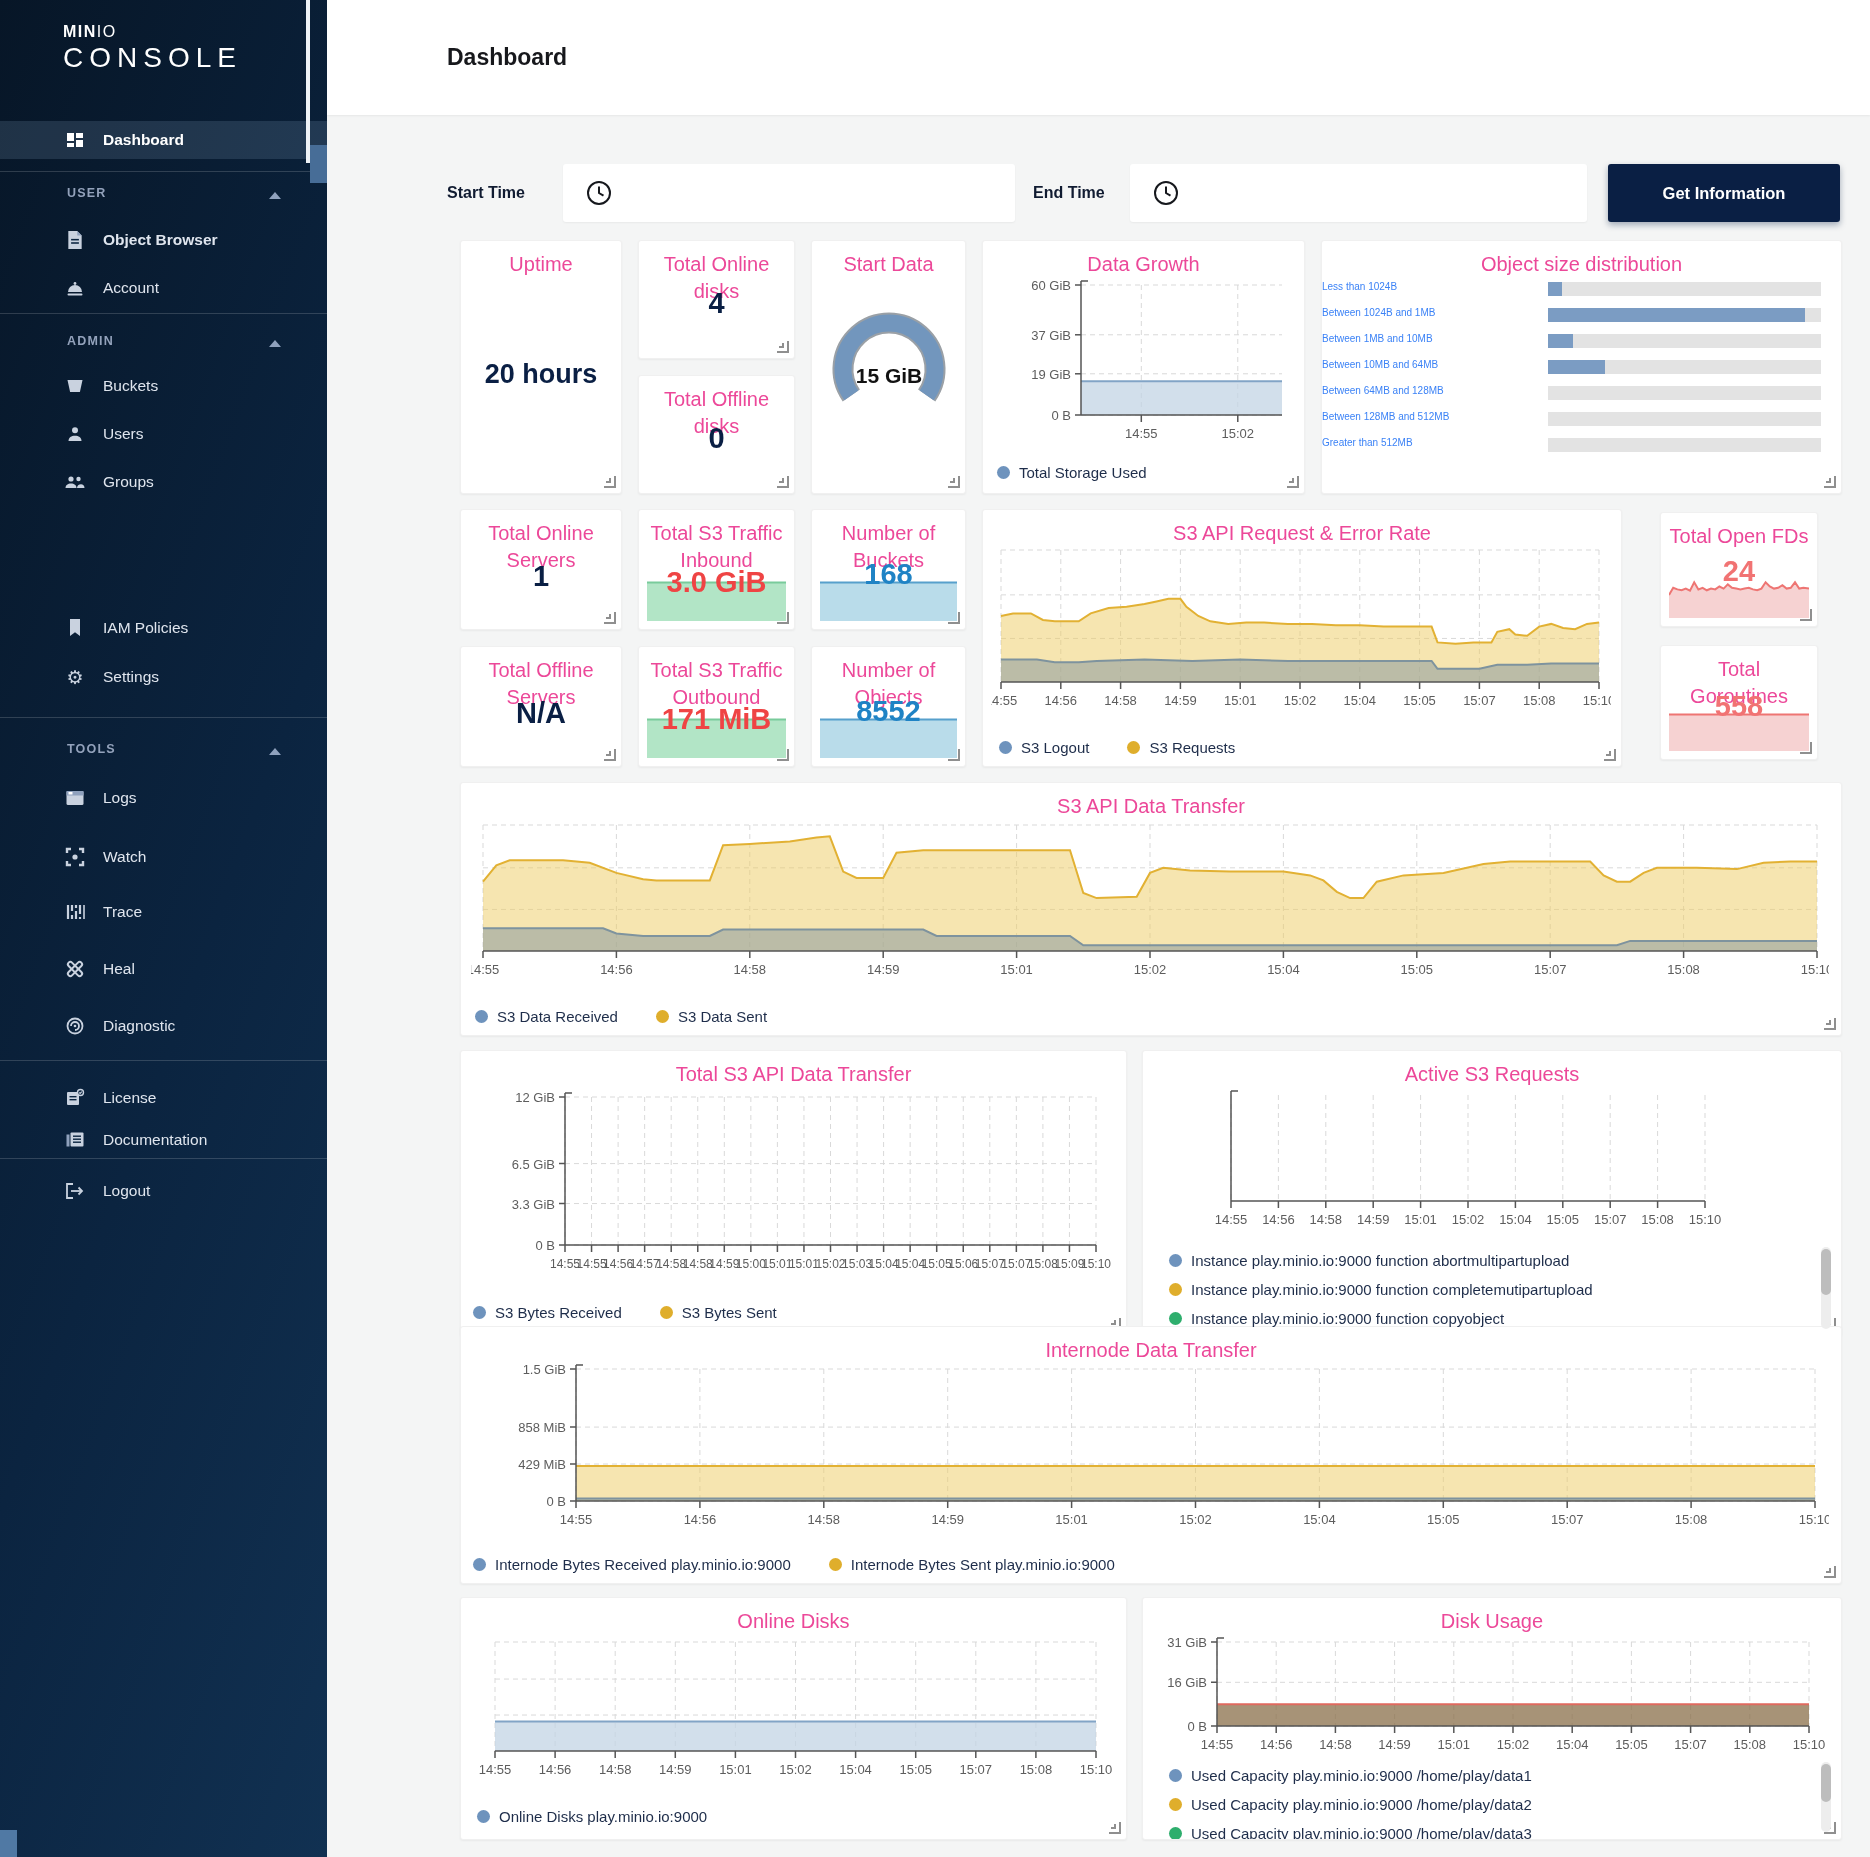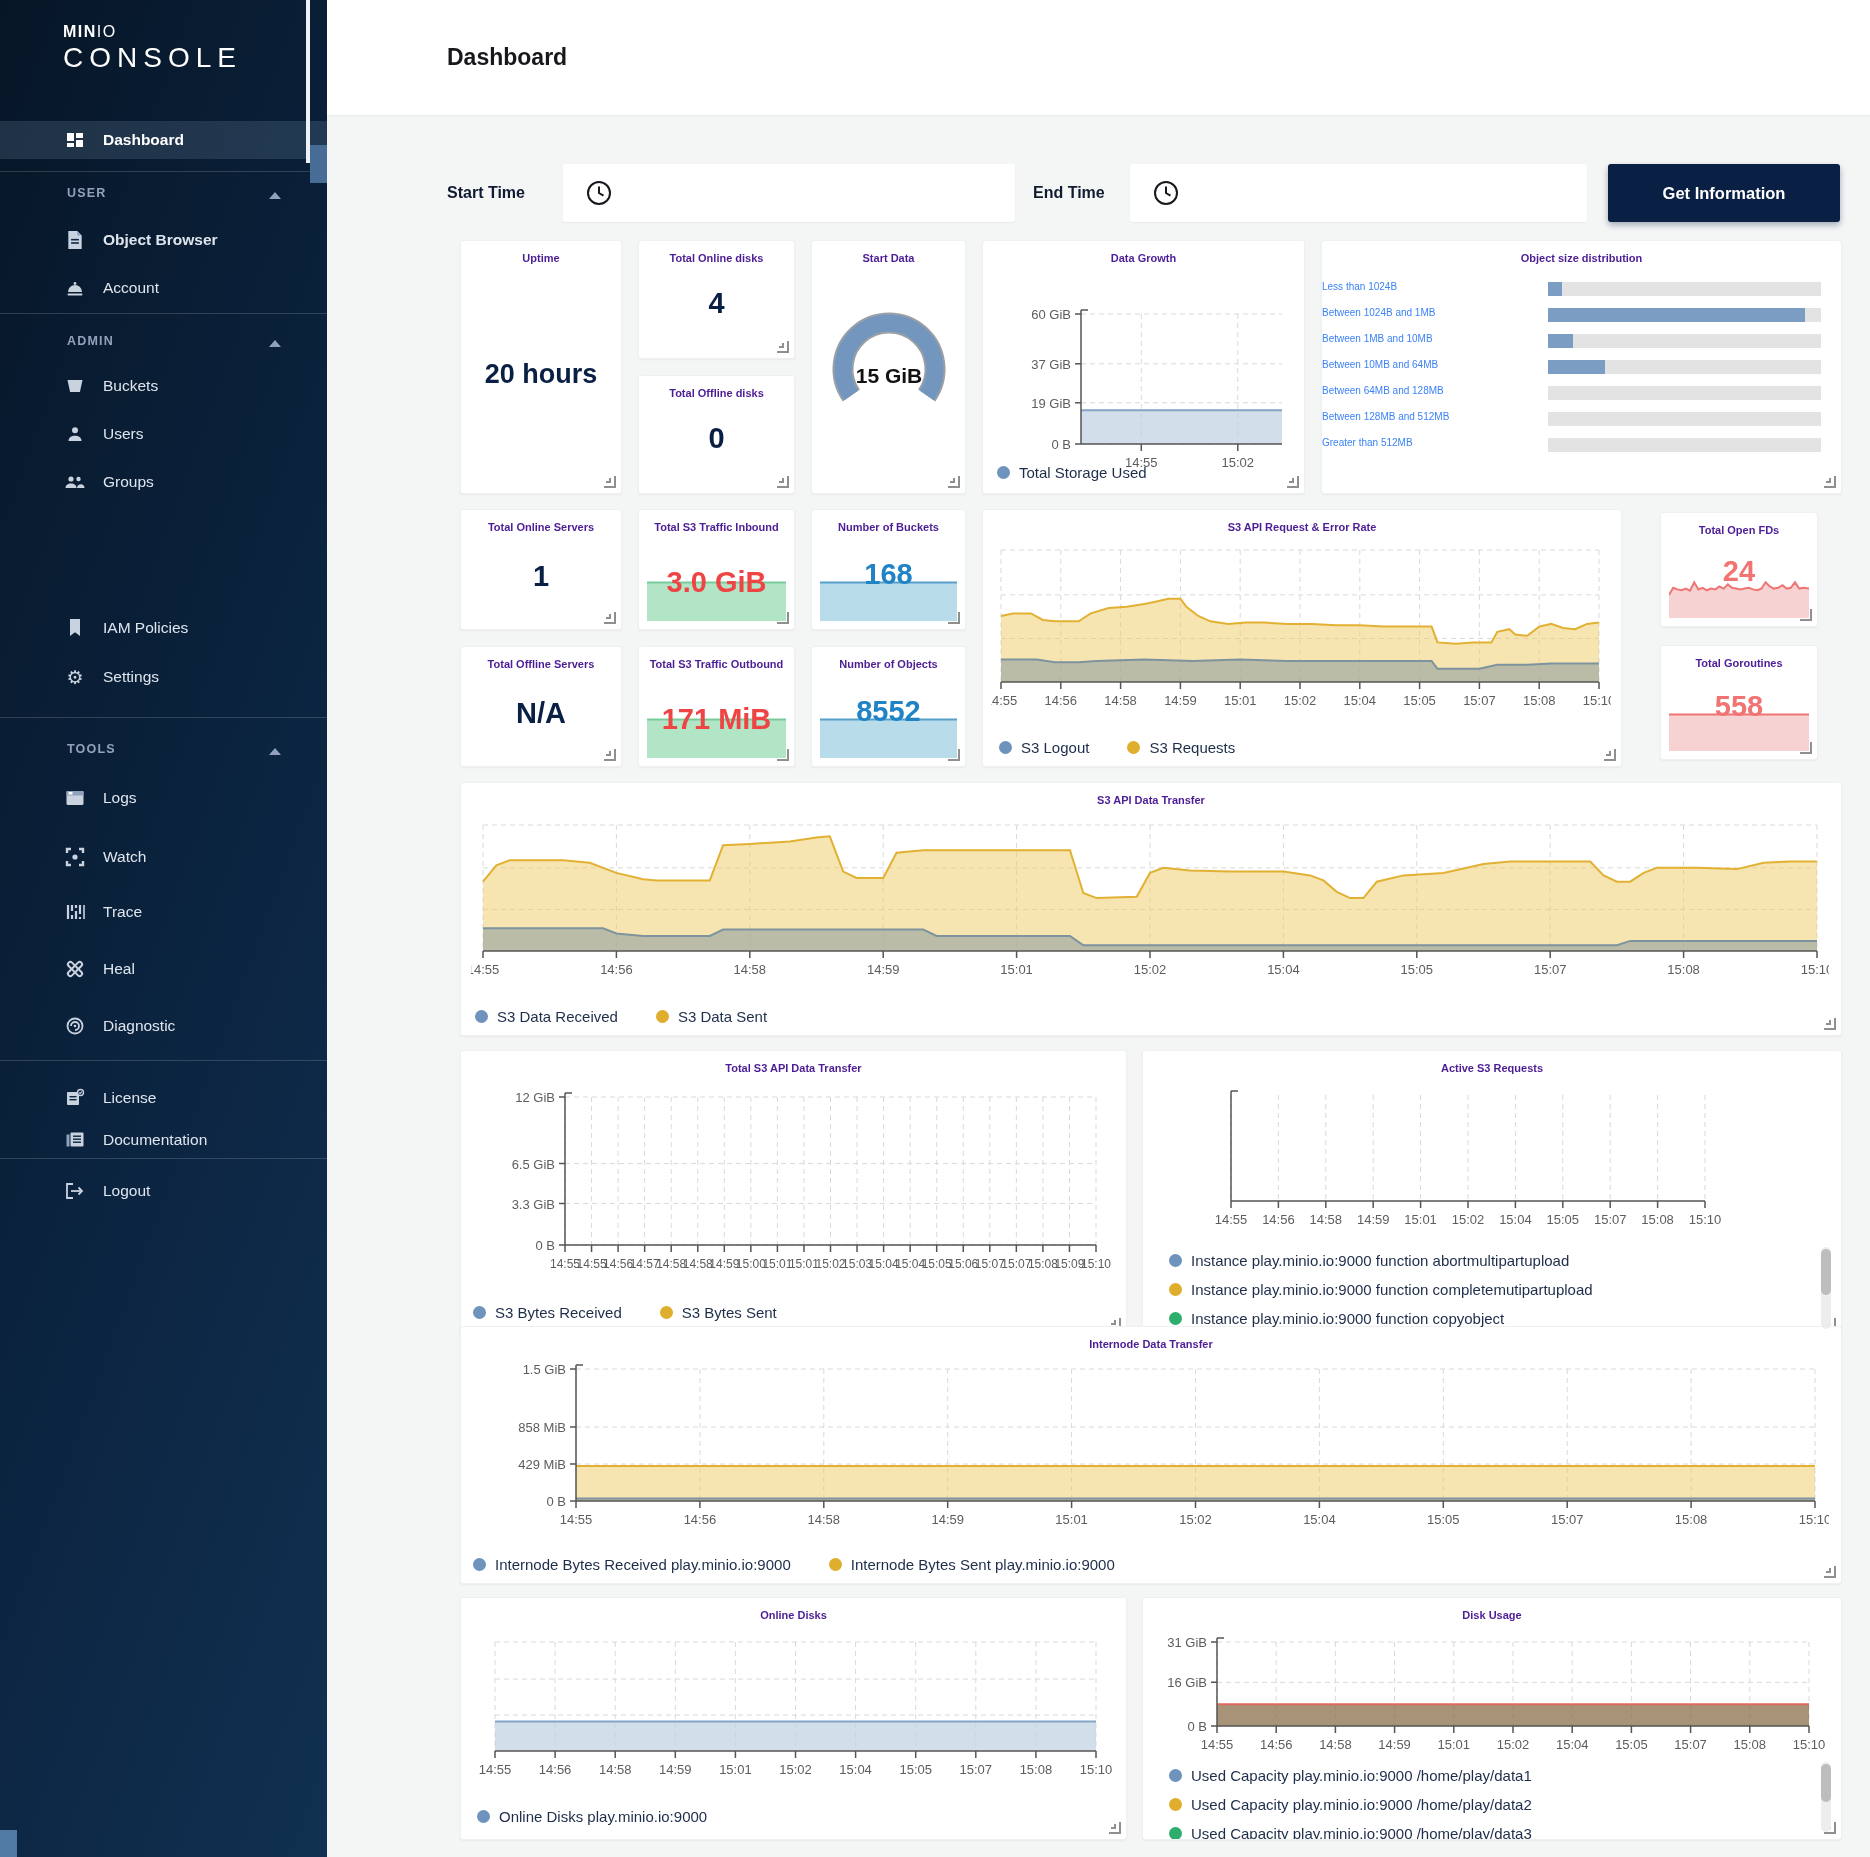--- a/index.html
+++ b/index.html
@@ -27,21 +27,21 @@
   
   .tophead{position:absolute;left:327px;top:0;right:0;height:115px;background:#ffffff;box-shadow:0 1px 2px rgba(0,0,0,0.06);}
   .ptitle{position:absolute;left:120px;top:0;height:115px;display:flex;align-items:center;font-size:23px;font-weight:800;color:#17181c;}
   .flabel{position:absolute;height:58px;display:flex;align-items:center;font-size:16px;font-weight:700;color:#101b31;}
   .finput{position:absolute;height:58px;background:#fff;border:none;border-radius:3px;box-shadow:0 1px 2px rgba(0,0,0,0.05);}
   .finput input{position:absolute;left:62px;top:0;height:58px;width:calc(100% - 70px);border:none;outline:none;font-size:15px;background:transparent;}
   .clock{position:absolute;left:22px;top:15px;}
   .gobtn{position:absolute;left:1608px;top:164px;width:232px;height:58px;background:#0a1f44;color:#fff;font-size:16.5px;font-weight:700;border:none;border-radius:3px;box-shadow:0 3px 6px rgba(10,31,68,0.35);cursor:pointer;font-family:inherit;}
   
   .card{position:absolute;background:#fff;border:1px solid #f0f0f0;border-radius:3px;box-shadow:0 1px 2px rgba(0,0,0,0.05);overflow:hidden;}
-  .ctitle{position:absolute;left:0;right:0;top:10px;text-align:center;font-size:11px;font-weight:700;color:#4c1d95;line-height:1.35;padding:0 8px;box-sizing:border-box;}
+  .ctitle{position:absolute;left:0;right:0;top:10px;text-align:center;font-size:20px;font-weight:400;color:#ec4899;line-height:1.35;padding:0 8px;box-sizing:border-box;}
   .rsz{position:absolute;right:5px;bottom:5px;width:10px;height:10px;border-right:2px solid #8f8f8f;border-bottom:2px solid #8f8f8f;}
   .rsz::before{content:"";position:absolute;right:3px;bottom:3px;width:3px;height:3px;border-right:2px solid #8f8f8f;border-bottom:2px solid #8f8f8f;}
   .pval{position:absolute;left:0;right:0;text-align:center;font-size:29px;font-weight:700;color:#0a1f44;}
   .mval{position:absolute;left:0;right:0;text-align:center;font-size:29px;font-weight:700;z-index:3;}
   .mval.green{color:#ef4444;margin-top:8px;}.mval.blue{color:#1f83c5;}.mval.red{color:#f17373;}
   .spark{position:absolute;left:8px;right:8px;bottom:8px;height:46px;z-index:2;}
   .chartbox{position:absolute;}
   .legend{position:absolute;display:flex;gap:38px;align-items:center;z-index:3;}
   .legend.col{flex-direction:column;gap:7px;align-items:flex-start;}
   .litem{display:flex;align-items:center;gap:9px;font-size:15px;color:#1e2d4a;white-space:nowrap;height:22px;}
@@ -333,21 +333,21 @@
         <path d="M30.3 92.4 A46 46 0 1 1 105.7 92.4" fill="none" stroke="#9aa0a6" stroke-width="21"></path>
         <path d="M30.3 92.4 A46 46 0 1 1 105.7 92.4" fill="none" stroke="#7296bd" stroke-width="17"></path>
         <text x="68" y="80" text-anchor="middle" font-size="21" font-weight="bold" fill="#121212">15 GiB</text>
       </svg>
     </div>
     <div class="rsz"></div>
   </div>
 
   <div class="card" style="left:982px;top:240px;width:321px;height:252px;">
     <div class="ctitle">Data Growth</div>
-    <div class="chartbox" style="left:4px;right:8px;top:32px;bottom:48px;margin-top:29px;"><svg width="309" height="172" style="font-family:inherit">
+    <div class="chartbox" style="left:4px;right:8px;top:32px;bottom:48px;"><svg width="309" height="172" style="font-family:inherit">
           <line x1="94" y1="12" x2="295" y2="12" stroke="#d9d9d9" stroke-dasharray="5 4"></line>
           <line x1="94" y1="61.79" x2="295" y2="61.79" stroke="#d9d9d9" stroke-dasharray="5 4"></line>
           <line x1="94" y1="100.79" x2="295" y2="100.79" stroke="#d9d9d9" stroke-dasharray="5 4"></line>
           <line x1="94" y1="142" x2="295" y2="142" stroke="#d9d9d9" stroke-dasharray="5 4"></line>
           <line x1="154.3" y1="12" x2="154.3" y2="142" stroke="#d9d9d9" stroke-dasharray="5 4"></line>
           <line x1="250.78" y1="12" x2="250.78" y2="142" stroke="#d9d9d9" stroke-dasharray="5 4"></line>
           <path d="M94.0 108.2L295.0 108.2L295 142L94 142Z" fill="#c3d4e4" fill-opacity="0.75" stroke="none"></path>
           <path d="M94.0 108.2L295.0 108.2" fill="none" stroke="#82a4c6" stroke-width="2"></path>
           <line x1="94" y1="8" x2="94" y2="142" stroke="#555" stroke-width="1.5"></line>
           <line x1="94" y1="8" x2="101" y2="8" stroke="#555" stroke-width="1.5"></line>

